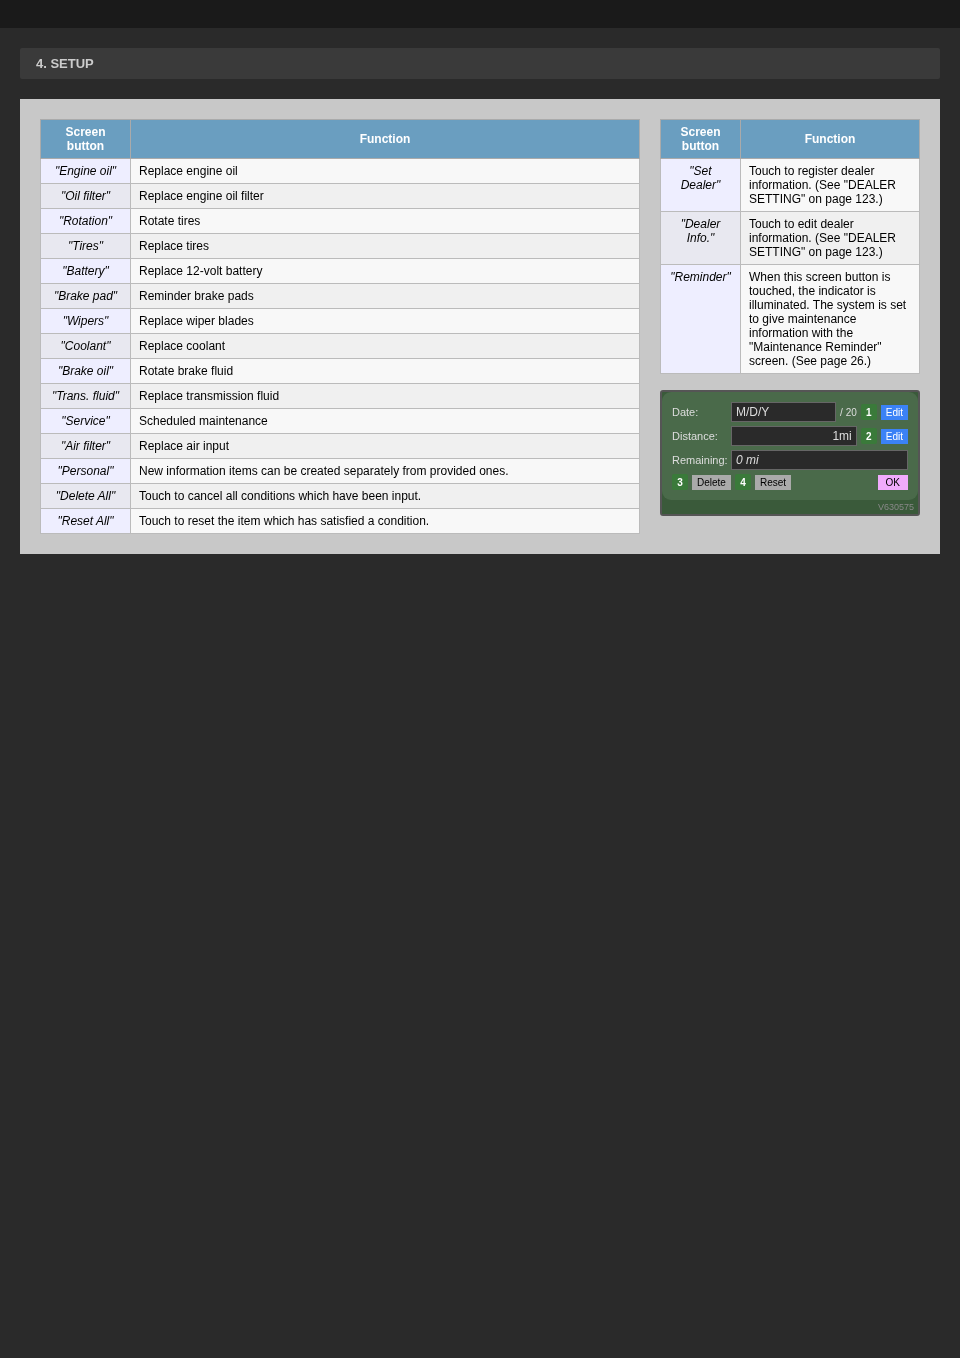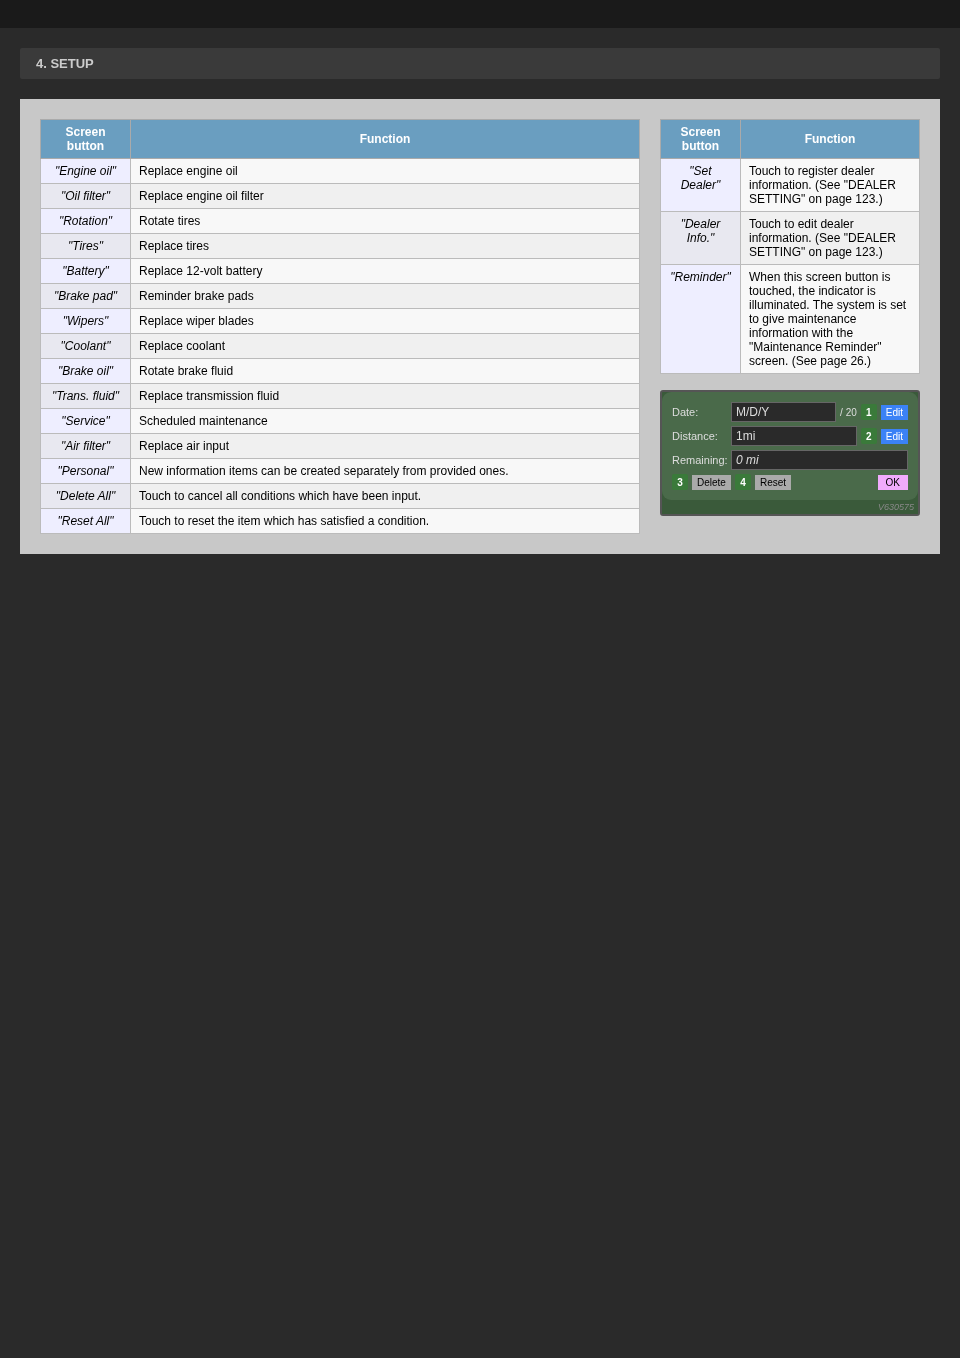--- a/index.html
+++ b/index.html
@@ -253,21 +253,20 @@
       cursor: pointer;
       margin-left: auto;
     }
 
     .screen-version {
       text-align: right;
       font-size: 9px;
       color: #888;
       padding: 2px 4px;
       background: #3a5a3a;
-      font-style: italic;
     }
   </style>
 </head>
 <body>
 
 <div class="page-bg">
   <div class="header-bar">
     <span>4. SETUP</span>
   </div>
 
@@ -379,21 +378,21 @@
           <div class="screen-row">
             <span class="screen-label">Date:</span>
             <input class="screen-input" value="M/D/Y" style="width: 50px;">
             <span style="color:#ddd;font-size:10px;">/ 20</span>
             <div class="screen-num-badge">1</div>
             <button class="screen-edit-btn">Edit</button>
           </div>
 
           <div class="screen-row">
             <span class="screen-label">Distance:</span>
-            <input class="screen-input" value="1mi" style="width: 50px;">
+            <input class="screen-input" value="1mi" style="width: 50px; text-align: right;">
             <div class="screen-num-badge">2</div>
             <button class="screen-edit-btn">Edit</button>
           </div>
 
           <div class="screen-row">
             <span class="screen-label">Remaining:</span>
             <input class="screen-input" value="0 mi" style="width: 60px; font-style: italic;">
           </div>
 
           <div class="screen-footer">

